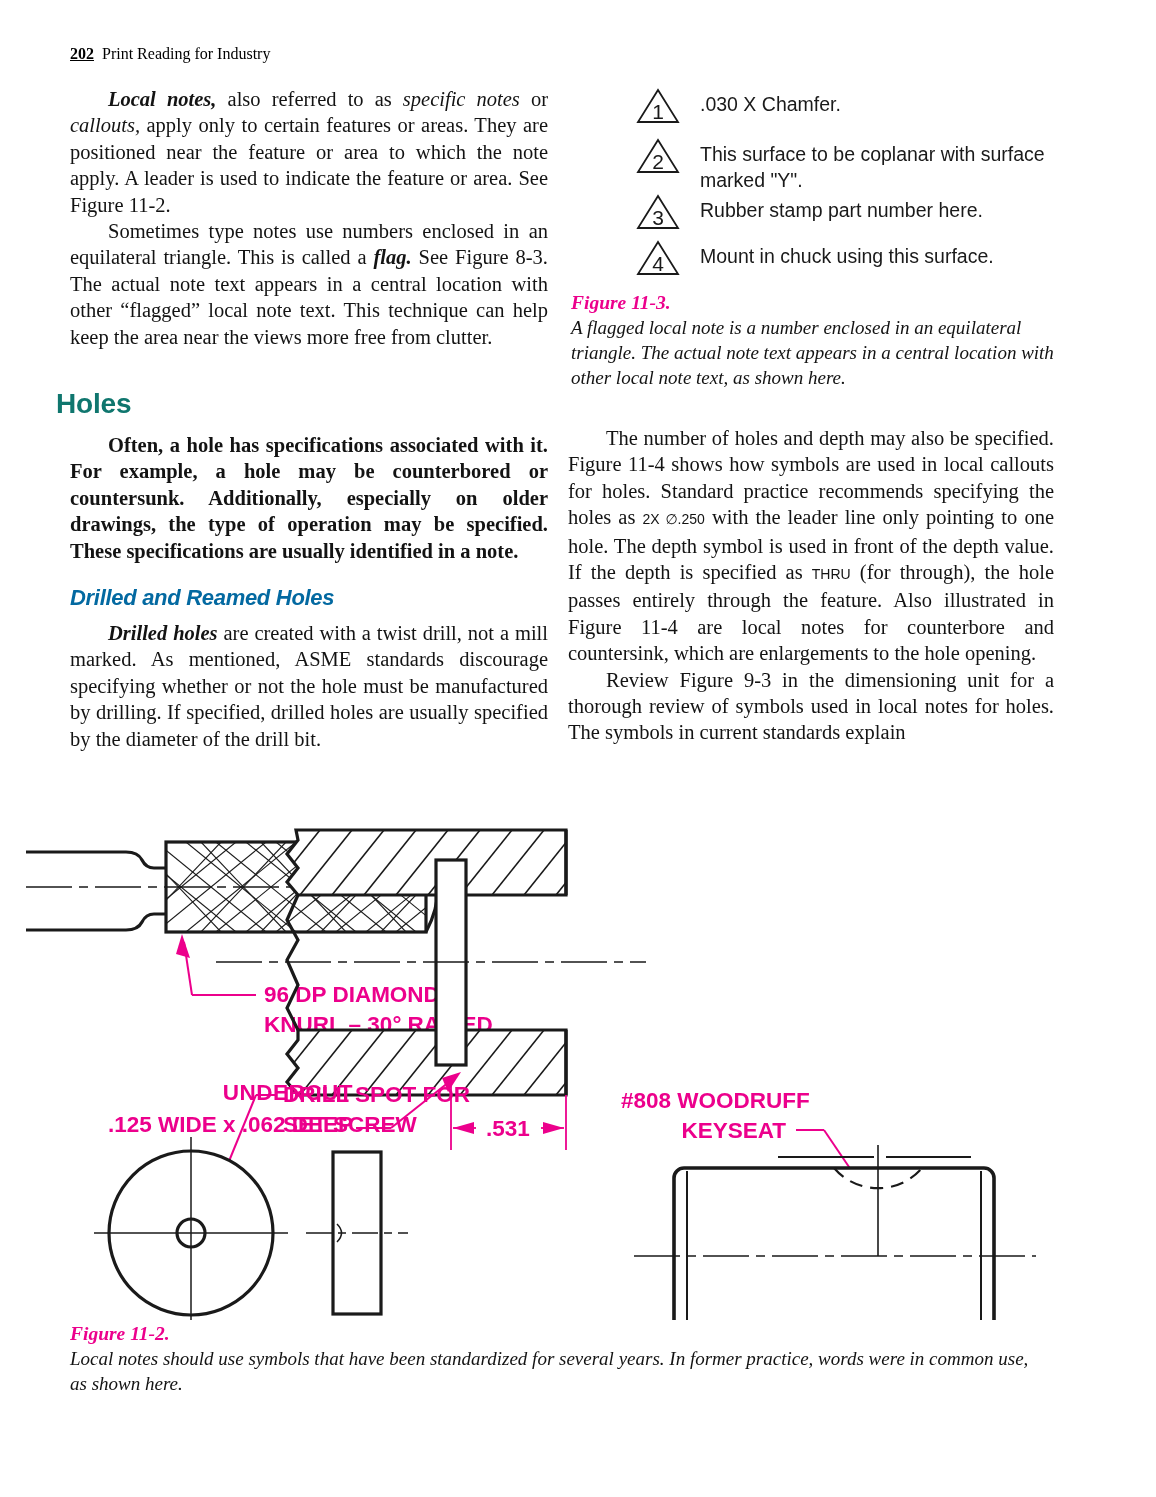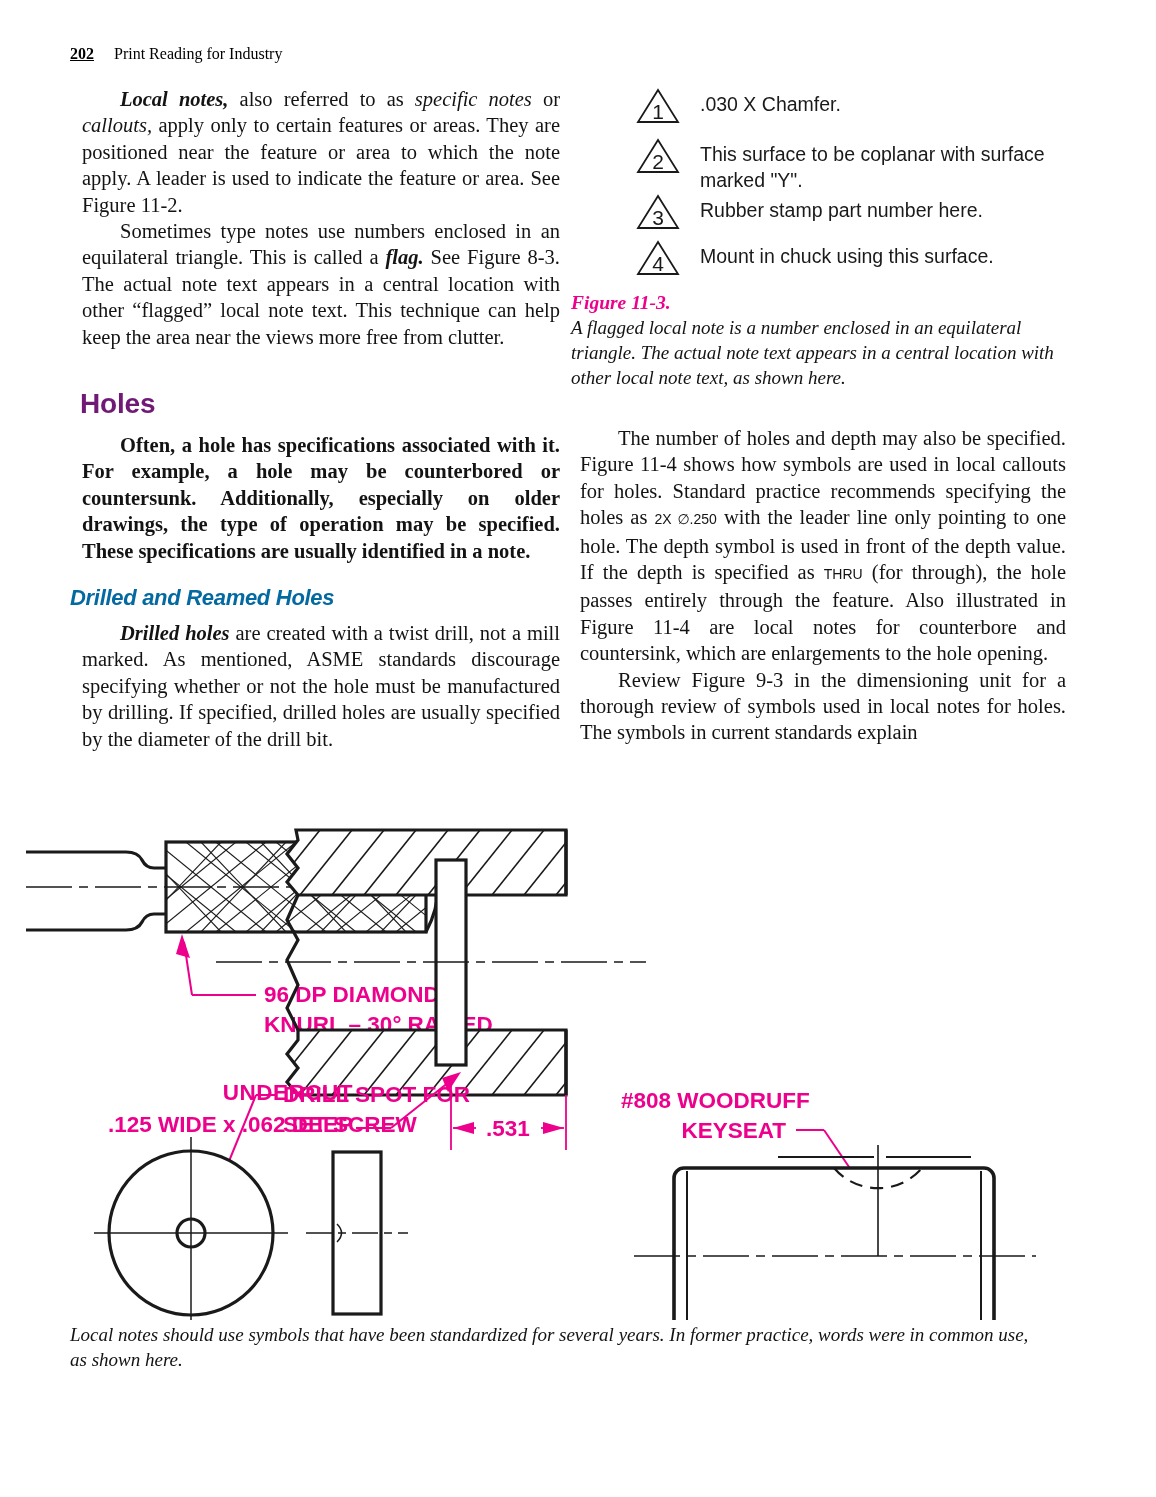--- a/index.html
+++ b/index.html
@@ -21,55 +21,54 @@
     position: absolute;
     left: 70px;
     top: 45px;
     font-family: "Liberation Serif", serif;
     font-size: 16px;
     color: #000000;
     white-space: nowrap;
   }
   .runhead .folio {
     font-weight: bold;
-    margin-right: 20px;
+    margin-right: 8px;
     text-decoration: underline;
   }
 
   
   .col {
     position: absolute;
     width: 478px;
     font-family: "Liberation Serif", serif;
     font-size: 20.5px;
     line-height: 26.4px;
     color: #131313;
     text-align: justify;
-    margin-left: 12px;
   }
   .col.left  { left: 70px;  top: 86px; }
   .col.right { left: 568px; top: 425px; width: 486px; }
 
   .col p {
     margin: 0;
     text-indent: 38px;
   }
   .bolditalic { font-weight: bold; font-style: italic; }
   .ital { font-style: italic; }
   .sansinline { font-family: "Liberation Sans", sans-serif; font-size: 14px; }
 
   
   .h-major {
     position: absolute;
-    left: 80px;
+    left: 56px;
     top: 388px;
     font-family: "Liberation Sans", sans-serif;
     font-size: 28px;
     font-weight: bold;
-    color: #701a75;
+    color: #0f766e;
     letter-spacing: -0.2px;
   }
   .h-minor {
     position: absolute;
     left: 70px;
     top: 585px;
     font-family: "Liberation Sans", sans-serif;
     font-size: 22px;
     font-weight: bold;
     font-style: italic;
@@ -393,16 +392,16 @@
         <line x1="880" y1="367" x2="965" y2="367" stroke="#1a1a1a" stroke-width="1.8"></line>
 
         <line x1="872" y1="355" x2="872" y2="466" stroke="#1a1a1a" stroke-width="1.6"></line>
 
         <line x1="628" y1="466" x2="1030" y2="466" stroke="#1a1a1a" stroke-width="1.5" stroke-dasharray="46,7,9,7"></line>
       </g>
     </svg>
   </div>
 
   <div class="caption cap112">
-    <span>Local notes should use symbols that have been standardized for several years. In former practice, words were in common use, as shown here.</span>
+    <span class="capnum">Figure 11-2.</span><span>Local notes should use symbols that have been standardized for several years. In former practice, words were in common use, as shown here.</span>
   </div>
 
 </div>
 
 </body></html>

